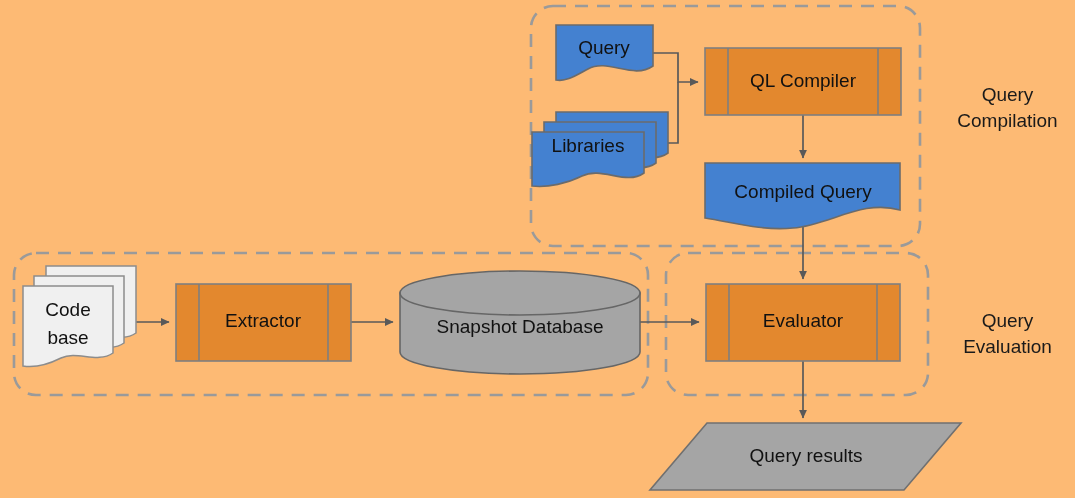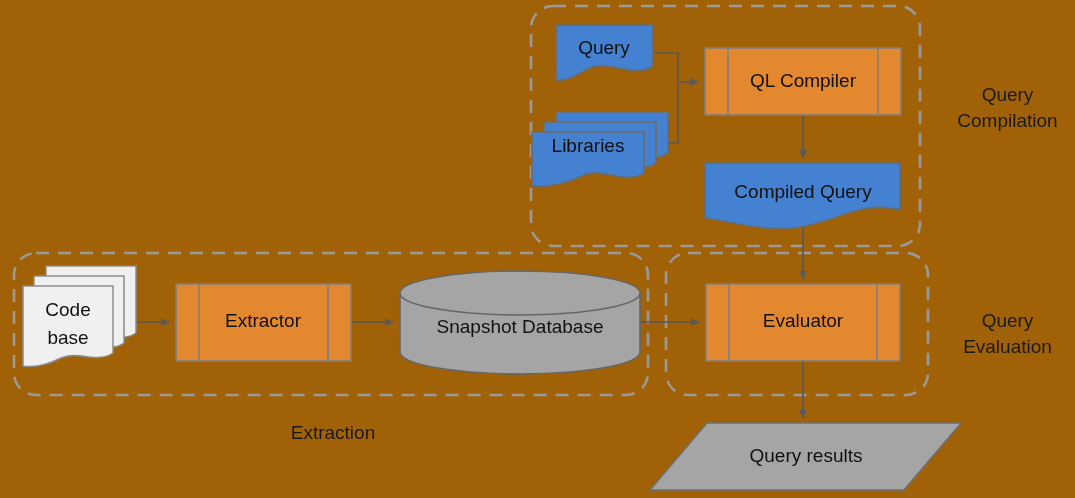--- a/index.html
+++ b/index.html
@@ -7,21 +7,21 @@
     padding: 0;
     background: #ffffff;
   }
   body {
     font-family: "Liberation Sans", sans-serif;
   }
   #canvas {
     position: relative;
     width: 1075px;
     height: 498px;
-    background: #a16207;
+    background: #fdba74;
     overflow: hidden;
   }
   #diagram-svg {
     position: absolute;
     left: 0;
     top: 0;
     width: 1075px;
     height: 498px;
   }
   .grouplabel {
@@ -150,18 +150,17 @@
 
     <g>
       <path d="M707,423 L961,423 L904,490 L650,490 Z" fill="#A5A5A5" stroke="#707070" stroke-width="1.6"></path>
       <text class="shape-label" x="806" y="457">Query results</text>
     </g>
   </svg>
 
   <div class="grouplabel" style="left:940px; top:82px; width:135px;">Query
 Compilation</div>
 
-  <div class="grouplabel" style="left:233px; top:420px; width:200px;">Extraction</div>
 
   <div class="grouplabel" style="left:940px; top:308px; width:135px;">Query
 Evaluation</div>
 
 </div>
 
 </body></html>

